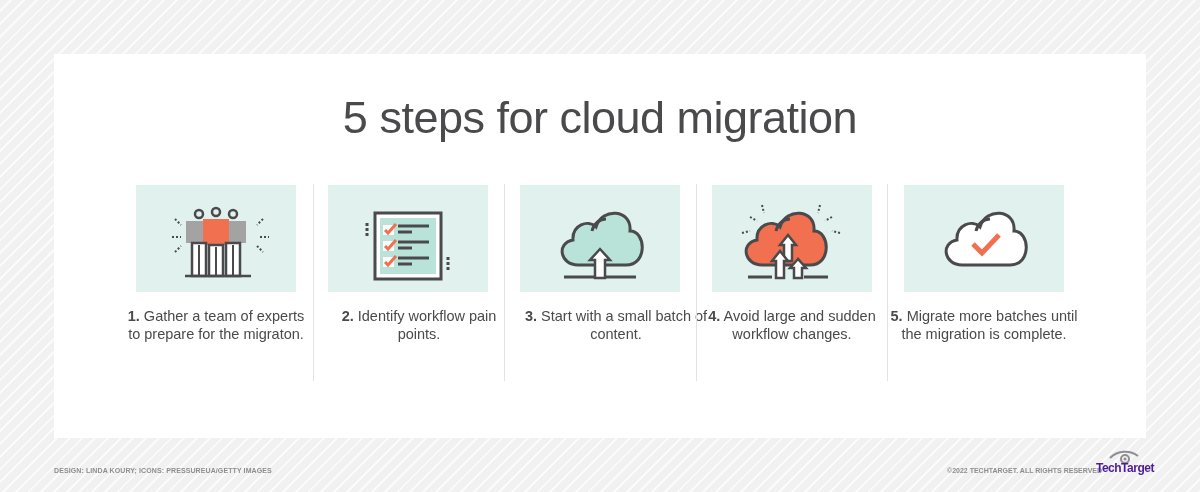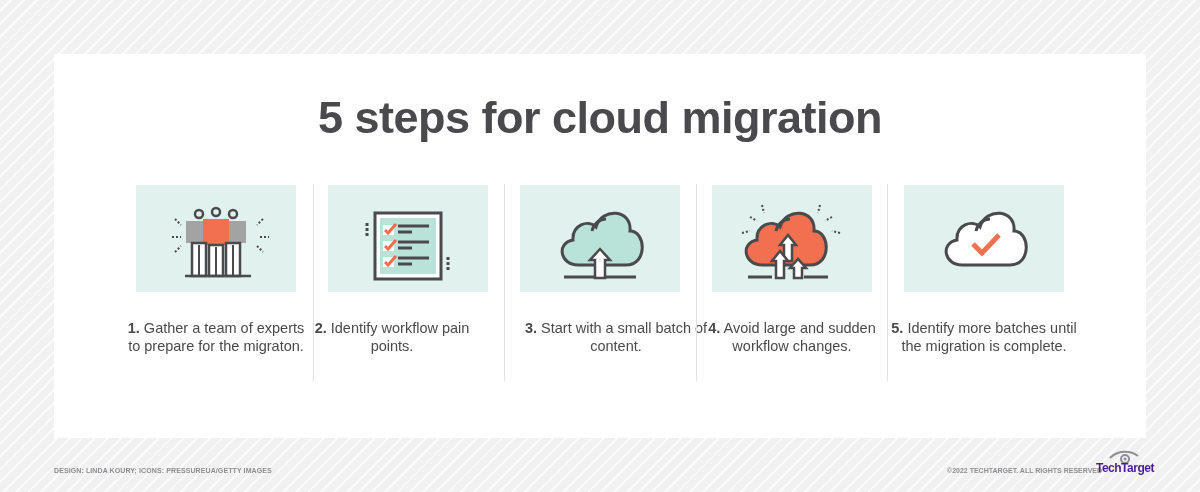--- a/index.html
+++ b/index.html
@@ -4,24 +4,24 @@
 <style>
   html,body{margin:0;padding:0;}
   body{
     width:1200px;height:492px;overflow:hidden;position:relative;
     background-color:#f1f1f1;
     background-image:repeating-linear-gradient(135deg, #f1f1f1 0px, #f1f1f1 7px, #fbfbfb 7px, #fbfbfb 9px);
     font-family:"Liberation Sans", sans-serif;
   }
   .panel{position:absolute;left:54px;top:54px;width:1092px;height:384px;background:#ffffff;}
   .title{position:absolute;left:0;top:92px;width:1200px;text-align:center;
-    font-family:"Liberation Sans", sans-serif;font-weight:bold;font-size:45px;color:#4a4a4c;letter-spacing:-0.5px;}
+    font-family:"Liberation Sans", sans-serif;font-weight:normal;font-size:45px;color:#4a4a4c;letter-spacing:-0.5px;}
   .card{position:absolute;top:185px;width:160px;height:107px;background:#e1f1ed;}
   .card svg{position:absolute;left:0;top:0;}
-  .cap{position:absolute;top:307px;width:192px;text-align:center;font-size:14.5px;line-height:18px;color:#4a4a4c;margin-top:12px;}
+  .cap{position:absolute;top:307px;width:192px;text-align:center;font-size:14.5px;line-height:18px;color:#4a4a4c;}
   .cap b{font-weight:bold;}
   .divider{position:absolute;top:184px;width:1px;height:197px;background:#e3e3e3;}
   .credit{position:absolute;left:54px;top:467px;font-size:7px;font-weight:bold;color:#8e8e92;letter-spacing:0.1px;}
   .copyright{position:absolute;left:947px;top:467px;font-size:7px;font-weight:bold;color:#8e8e92;}
   .logo{position:absolute;left:1096px;top:450px;width:52px;height:30px;}
   .logo-text{position:absolute;left:0;top:11px;font-size:12px;font-weight:bold;color:#4c1d95;letter-spacing:-0.5px;}
 </style>
 </head>
 <body>
 
@@ -85,21 +85,21 @@
         <line x1="70" y1="63" x2="84" y2="63"></line>
       <line x1="70" y1="73" x2="101" y2="73"></line>
         <line x1="70" y1="79" x2="84" y2="79"></line>
     </g>
     <g stroke="#4a4a4c" stroke-width="3" stroke-dasharray="3 2">
       <line x1="39" y1="38" x2="39" y2="53"></line>
         <line x1="120" y1="72" x2="120" y2="87"></line>
     </g>
   </svg>
 </div>
-<div class="cap" style="left:296px;"><b>2.</b> <span>Identify workflow pain points.</span></div>
+<div class="cap" style="left:323px;"><b>2.</b> <span>Identify workflow pain points.</span></div>
 
 <div class="divider" style="left:504px;"></div>
 
 <div class="card" style="left:520px;">
   <svg width="160" height="107" viewBox="0 0 160 107">
     <path d="M58,80 C40,80 36,58 53,55 C52,40 68,34 76,42 C82,22 112,24 110,46 C126,46 128,80 106,80 Z" fill="#b9e2d9" stroke="#4a4a4c" stroke-width="3"></path>
     <path d="M72,46 C74,38 80,34 86,34" stroke="#4a4a4c" stroke-width="3" fill="none"></path>
     <line x1="44" y1="92" x2="74" y2="92" stroke="#4a4a4c" stroke-width="3"></line>
     <line x1="86" y1="92" x2="116" y2="92" stroke="#4a4a4c" stroke-width="3"></line>
     <path d="M80,64 L70,75 L75,75 L75,93 L85,93 L85,75 L90,75 Z" fill="#ffffff" stroke="#4a4a4c" stroke-width="2.5"></path>
@@ -132,21 +132,21 @@
 
 <div class="divider" style="left:887px;"></div>
 
 <div class="card" style="left:904px;">
   <svg width="160" height="107" viewBox="0 0 160 107">
     <path d="M58,80 C40,80 36,58 53,55 C52,40 68,34 76,42 C82,22 112,24 110,46 C126,46 128,80 106,80 Z" fill="#ffffff" stroke="#4a4a4c" stroke-width="3"></path>
     <path d="M72,46 C74,38 80,34 86,34" stroke="#4a4a4c" stroke-width="3" fill="none"></path>
     <polyline points="69,59 78,68 95,50" stroke="#f0704f" stroke-width="5" fill="none"></polyline>
   </svg>
 </div>
-<div class="cap" style="left:888px;"><b>5.</b> <span>Identify more batches until the migration is complete.</span></div>
+<div class="cap" style="left:888px;"><b>5.</b> <span>Migrate more batches until the migration is complete.</span></div>
 
 <div class="credit">DESIGN: LINDA KOURY; ICONS: PRESSUREUA/GETTY IMAGES</div>
 <div class="copyright">©2022 TECHTARGET. ALL RIGHTS RESERVED</div>
 <div class="logo">
   <svg width="52" height="14" viewBox="0 0 52 14" style="position:absolute;left:0;top:0;">
     <path d="M14,8 C22,0 34,0 42,6" stroke="#8e8e92" stroke-width="2" fill="none"></path>
     <circle cx="29" cy="9" r="4" fill="none" stroke="#8e8e92" stroke-width="2"></circle>
     <circle cx="29" cy="9" r="1.5" fill="#8e8e92"></circle>
   </svg>
   <div class="logo-text">TechTarget</div>

